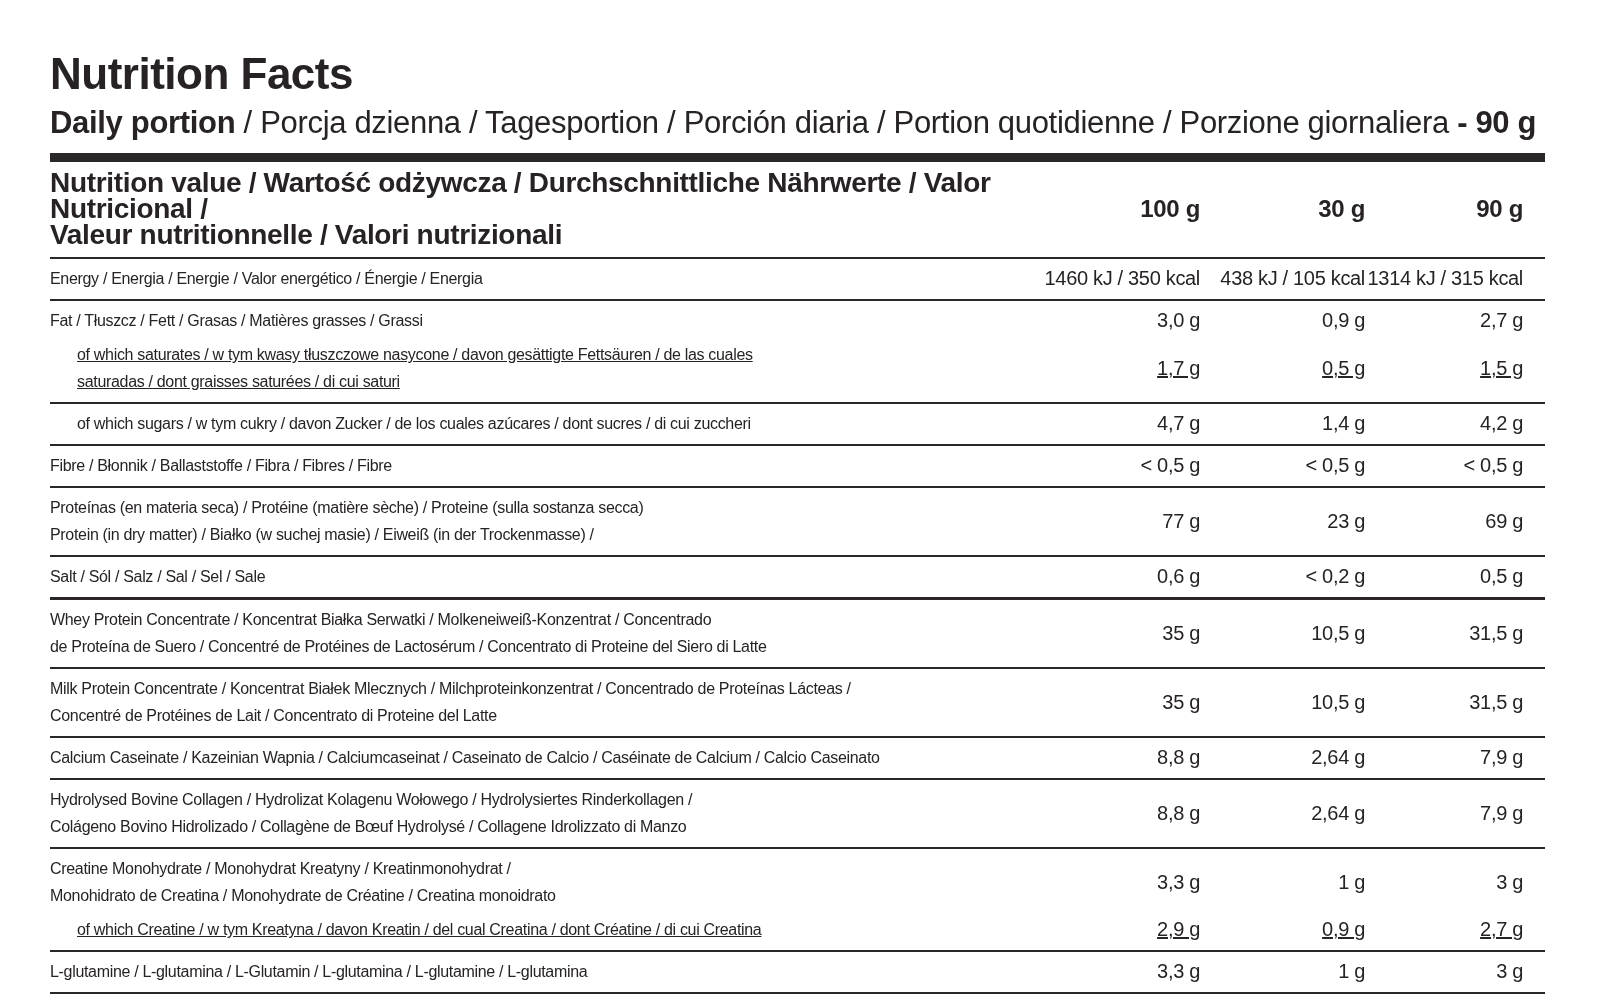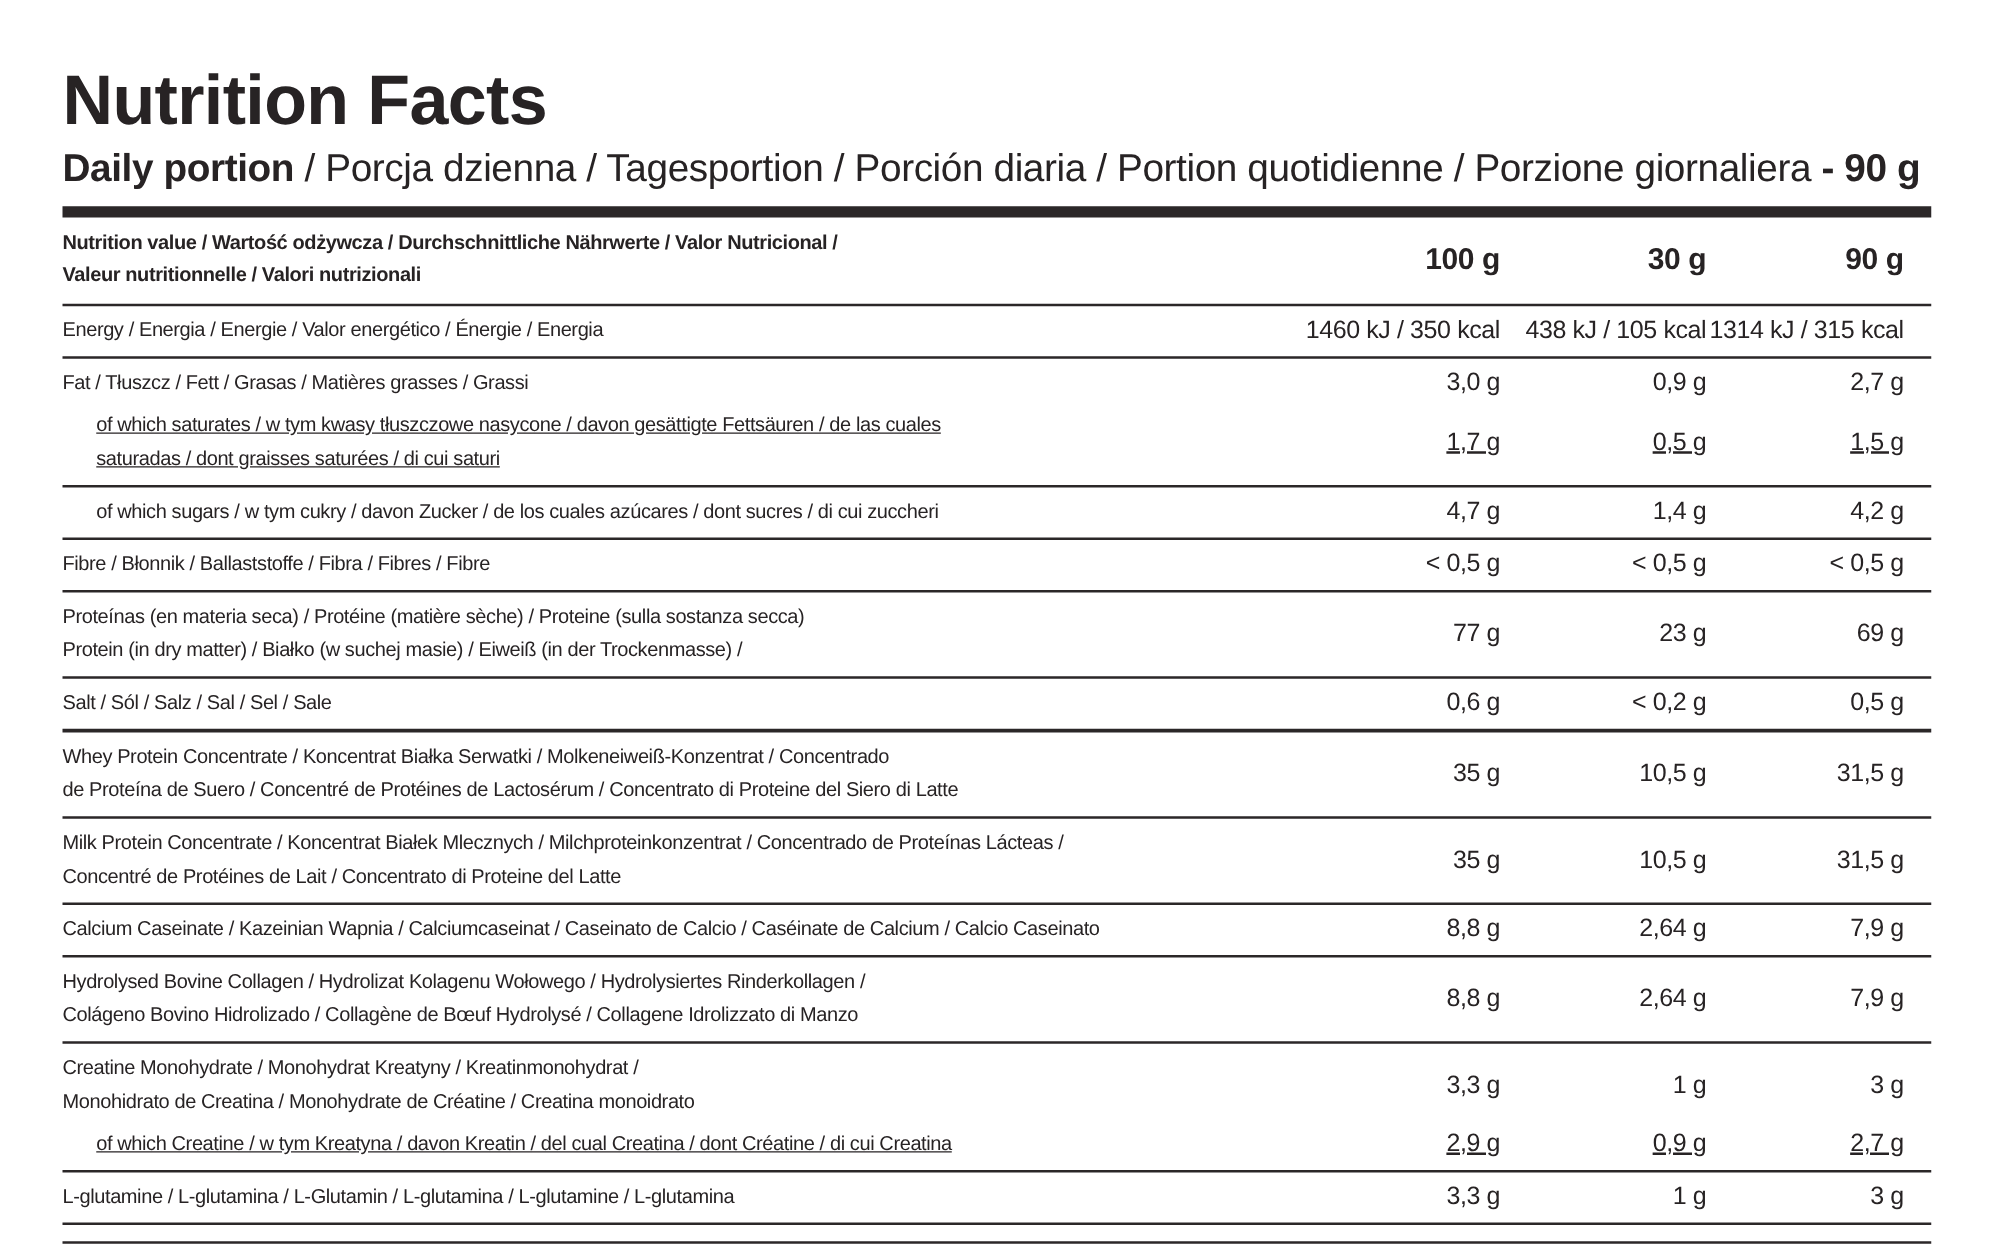--- a/index.html
+++ b/index.html
@@ -5,30 +5,30 @@
   html,body{margin:0;padding:0;background:#ffffff;}
   body{
     width:1600px;height:1000px;
     font-family:"Liberation Sans","DejaVu Sans",sans-serif;
     color:#272324;
     letter-spacing:-0.02em;
     -webkit-font-smoothing:antialiased;
   }
   .sheet{padding:52px 55px 0 50px;width:1495px;box-sizing:content-box;}
   .page-title{
-    font-size:56px;font-weight:bold;letter-spacing:-0.5px;
+    font-size:44px;font-weight:bold;letter-spacing:-0.5px;
     line-height:1.0;margin:0 0 8px 0;
   }
   .portion-line{font-size:31px;line-height:1.2;margin-bottom:12px;white-space:nowrap;}
   .portion-line .b{font-weight:bold;}
   .bar{height:9px;background:#2b2728;width:100%;}
   
   .grid{display:grid;grid-template-columns:1fr 170px 165px 180px;}
   .header-row{padding:8px 0 9px 0;border-bottom:2px solid #2b2728;}
-  .header-label{font-weight:bold;font-size:16px;line-height:26px;}
+  .header-label{font-weight:bold;font-size:28px;line-height:26px;}
   .header-col{
     font-weight:bold;font-size:24px;
     display:flex;align-items:center;justify-content:flex-end;
     white-space:nowrap;
   }
   .header-col.last{padding-right:22px;text-align:center;}
   .block{border-bottom:2px solid #2b2728;}
   .block:nth-child(6){border-bottom-width:3px;} 
   .row{padding:6px 0 7px 0;}
   .row + .row{padding-top:0;text-decoration:underline;}

